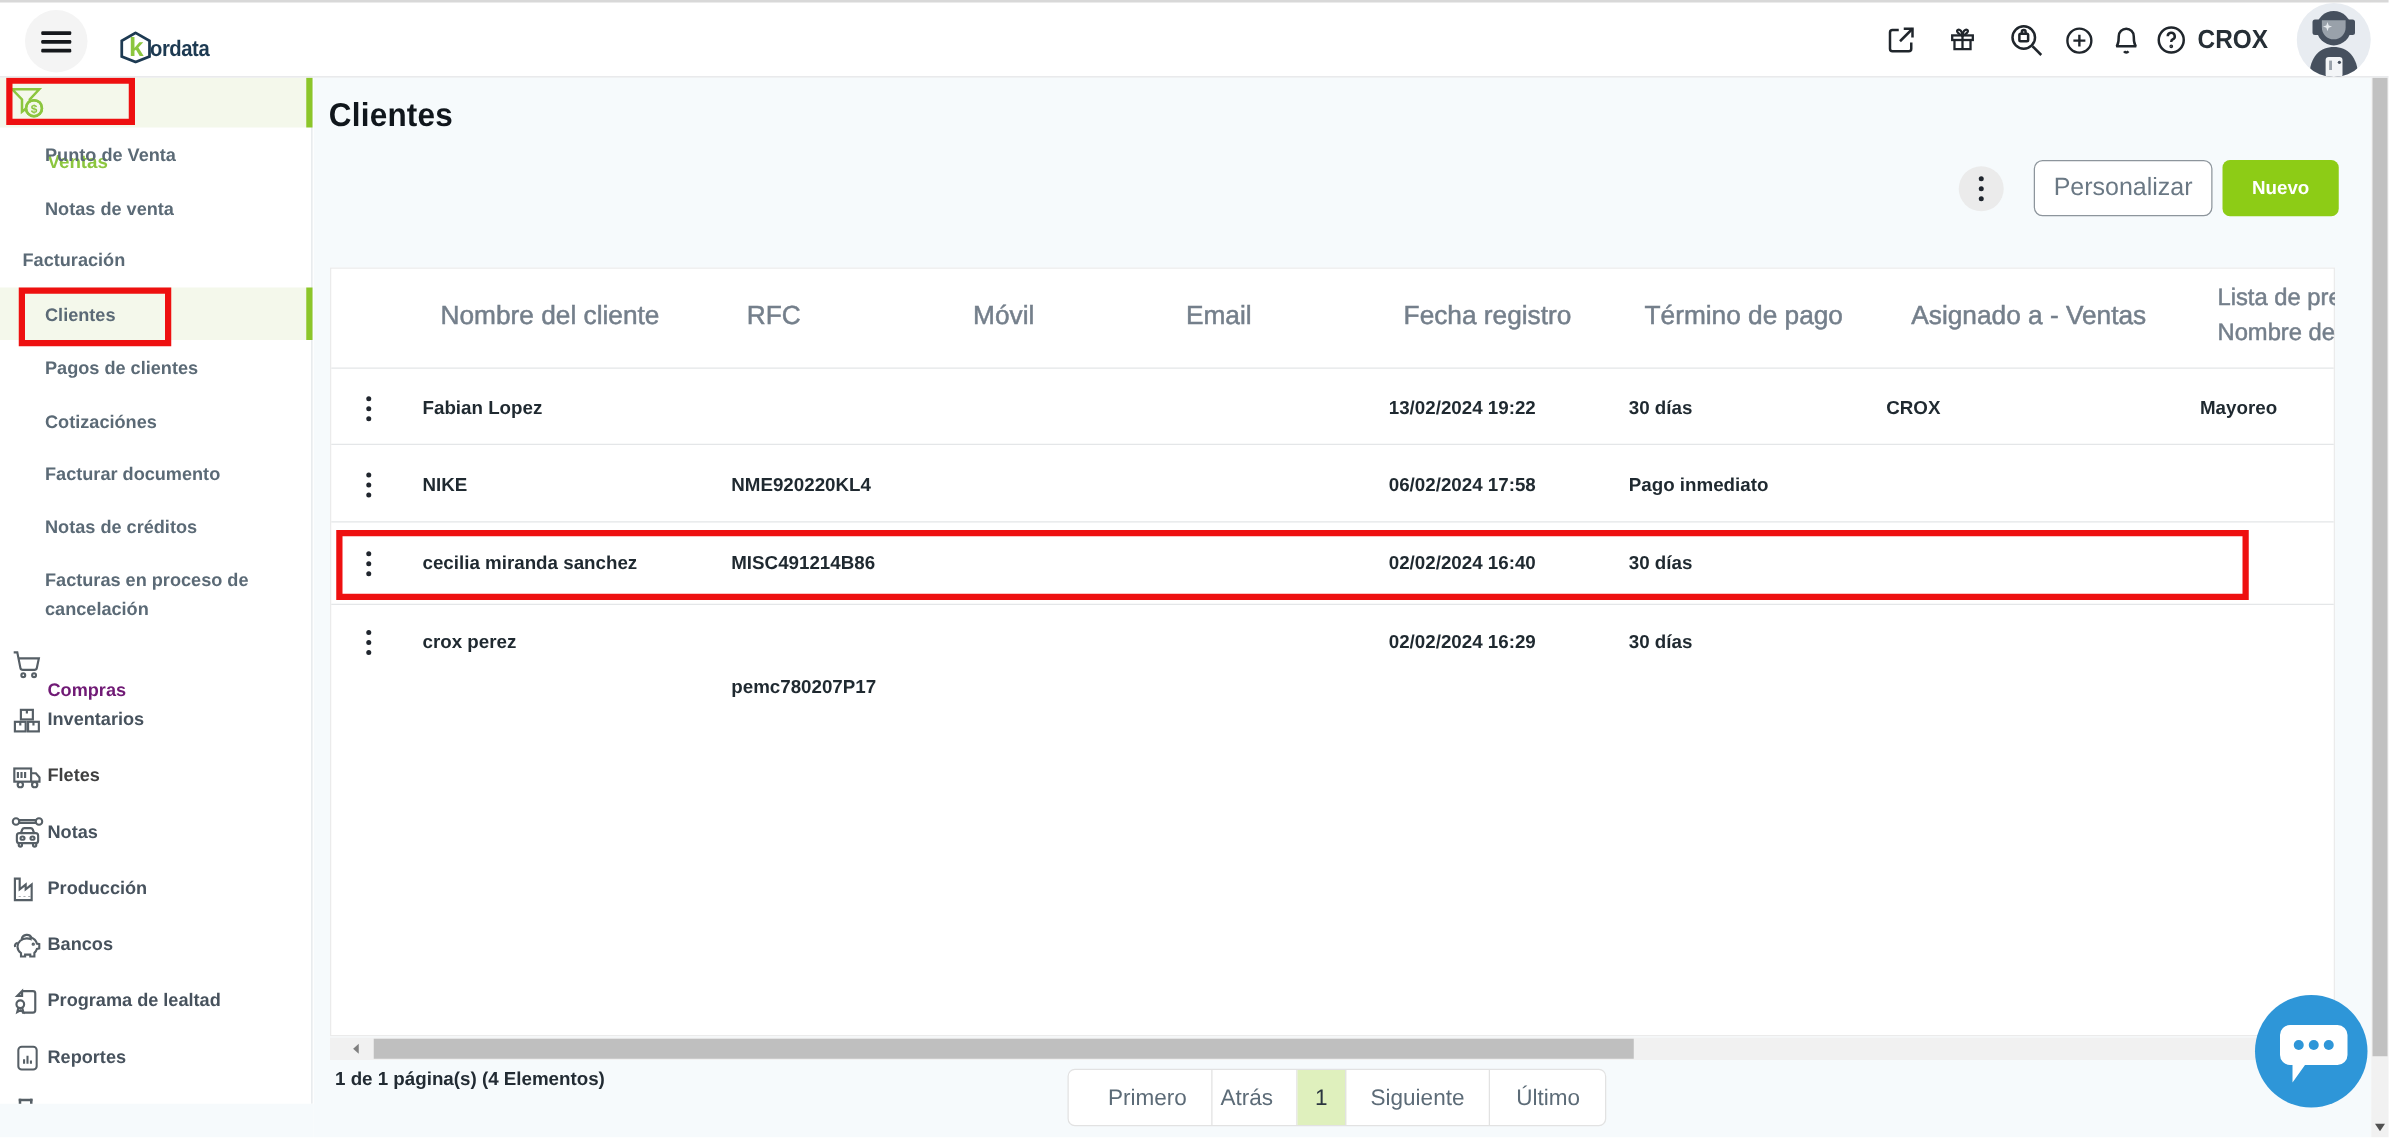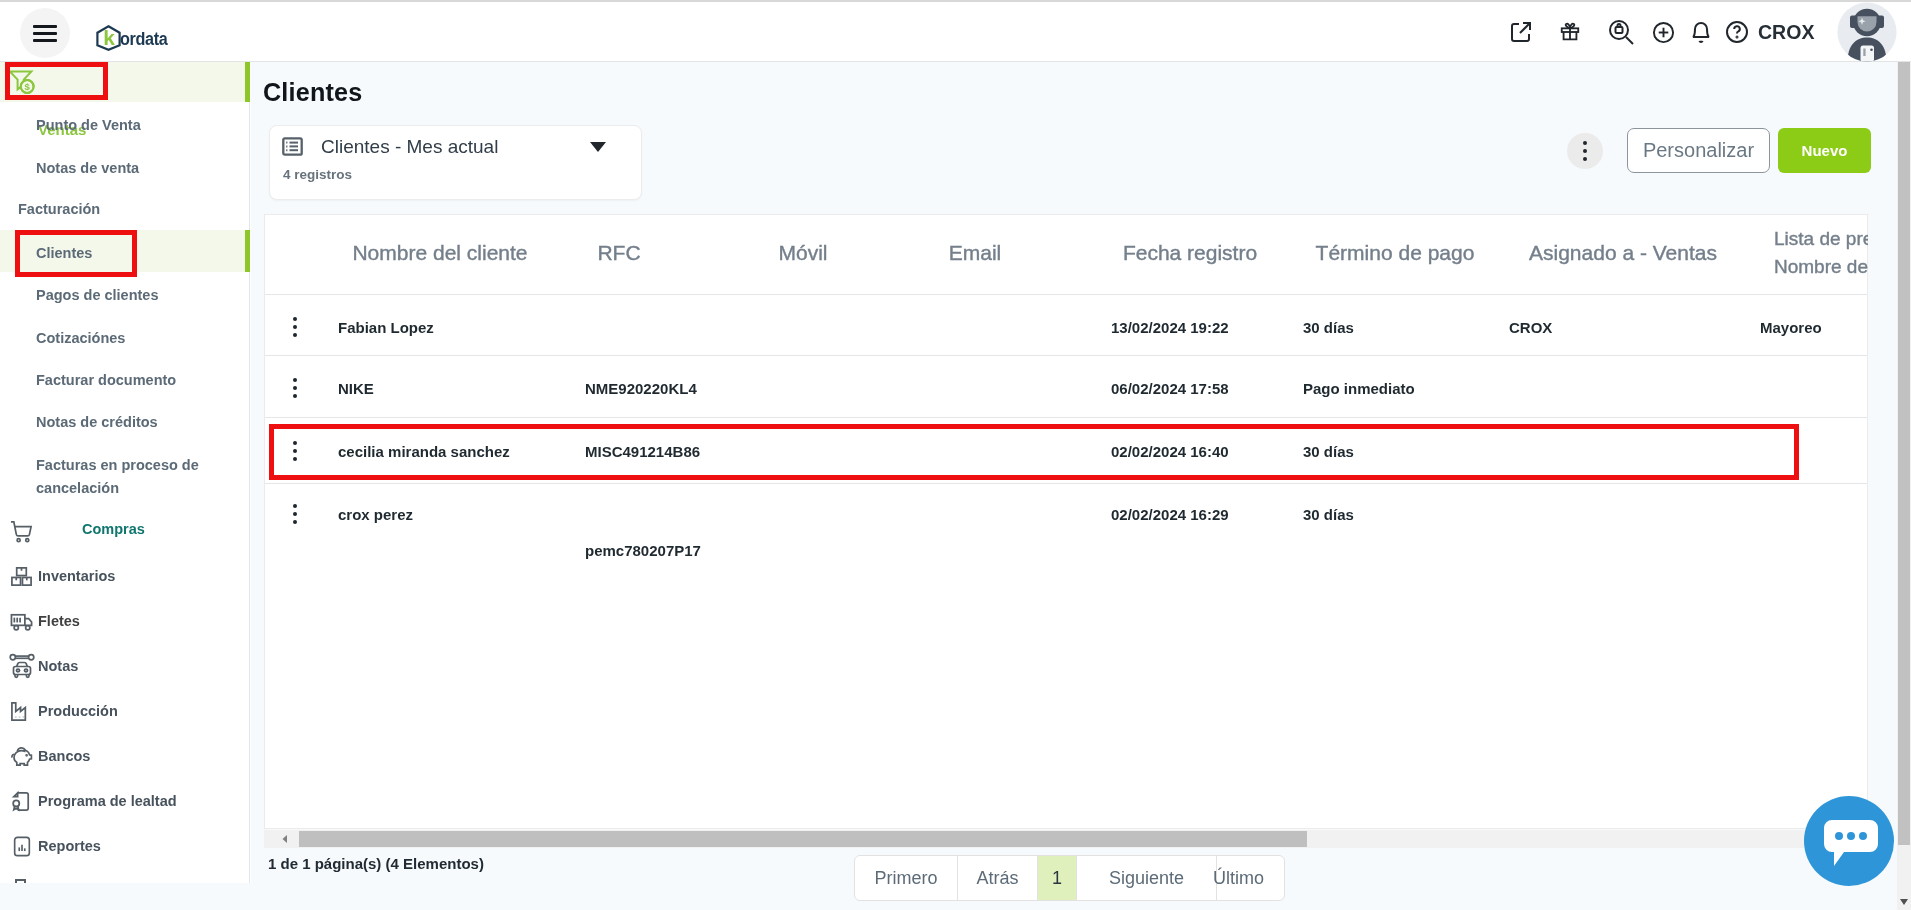--- a/index.html
+++ b/index.html
@@ -85,56 +85,38 @@
 
   <div class="dots3" style="top:514px;"></div>
   <div class="cell" style="left:338px; top:514px;">crox perez</div>
   <div class="cell" style="left:585px; top:514px;margin-top:36px;">pemc780207P17</div>
   <div class="cell" style="left:1111px; top:514px;">02/02/2024 16:29</div>
   <div class="cell" style="left:1303px; top:514px;">30 días</div>
 
   <div class="redbox" style="left:269px; top:424px; width:1530px; height:56px;"></div>
 
   <h1 class="title" style="transform:scaleX(0.95);transform-origin:left center;">Clientes</h1>
-  <div id="card">
-    <svg style="position:absolute;left:12px;top:11px" width="21" height="19" viewBox="0 0 21 19" fill="none" stroke="#57616b" stroke-width="2.3">
-      <rect x="1.3" y="1.3" width="18.4" height="16.4" rx="1.5"></rect>
-      <g stroke-width="2">
-      <line x1="7.5" y1="5.6" x2="16" y2="5.6"></line>
-          <line x1="7.5" y1="9.4" x2="16" y2="9.4"></line>
-          <line x1="7.5" y1="13.2" x2="16" y2="13.2"></line>
-      <line x1="4.2" y1="5.6" x2="5.4" y2="5.6"></line>
-          <line x1="4.2" y1="9.4" x2="5.4" y2="9.4"></line>
-          <line x1="4.2" y1="13.2" x2="5.4" y2="13.2"></line>
-      </g>
-    </svg>
-    <div style="position:absolute;left:51px;top:10px;font-size:19px;color:#313d49;">Clientes - Mes actual</div>
-    <svg style="position:absolute;left:318px;top:14px" width="20" height="14" viewBox="0 0 20 14">
-        <path d="M2 2 L18 2 L10 12 Z" fill="#20262c"></path>
-      </svg>
-    <div style="position:absolute;left:13px;top:41px;font-size:13.5px;font-weight:bold;color:#67727c;">4 registros</div>
-  </div>
   <div id="dotbtn">
     <div style="position:absolute;left:16px;top:8px;width:4px;height:4px;background:#20262e;border-radius:50%;box-shadow:0 8px 0 #20262e,0 16px 0 #20262e;"></div>
   </div>
   <div id="btn-pers">Personalizar</div>
   <div id="btn-nuevo">Nuevo</div>
 
   <div id="hscroll">
     <svg style="position:absolute;left:16px;top:4px" width="10" height="10" viewBox="0 0 10 10">
         <path d="M7 1 L2.5 5 L7 9 Z" fill="#7f7f7f"></path>
       </svg>
     <div id="hthumb"></div>
   </div>
   <div id="pginfo">1 de 1 página(s) (4 Elementos)</div>
   <div id="pager">
-    <div class="pcell" style="left:0; width:103px;">Primero</div>
+    <div class="pcell" style="left:12px; width:103px;">Primero</div>
     <div class="pcell" style="left:103px; width:80px;">Atrás</div>
     <div class="pcell" style="left:183px; width:39px; background:#dff0bd; color:#2c3640;">1</div>
-    <div class="pcell" style="left:222px; width:140px;">Siguiente</div>
+    <div class="pcell" style="left:222px; width:115px;">Siguiente</div>
     <div class="pcell" style="left:338px; width:91px; border-right:none;">Último</div>
   </div>
 
   <div id="chat">
     <svg style="position:absolute;left:14px;top:22px" width="64" height="52" viewBox="0 0 64 52">
       <path d="M14 2 h38 a8 8 0 0 1 8 8 v16 a8 8 0 0 1 -8 8 h-26 l-10 14 v-14 h-2 a8 8 0 0 1 -8 -8 v-16 a8 8 0 0 1 8 -8 z" fill="#fff"></path>
       <circle cx="21" cy="18" r="4" fill="#2e96d8"></circle>
         <circle cx="33" cy="18" r="4" fill="#2e96d8"></circle>
         <circle cx="45" cy="18" r="4" fill="#2e96d8"></circle>
     </svg>
@@ -166,21 +148,21 @@
   <div class="sitem" style="left:36px; top:160px;">Notas de venta</div>
   <div class="sitem" style="left:18px; top:201px;">Facturación</div>
   <div class="sitem" style="left:36px; top:245px;">Clientes</div>
   <div class="sitem" style="left:36px; top:287px;">Pagos de clientes</div>
   <div class="sitem" style="left:36px; top:330px;">Cotizaciónes</div>
   <div class="sitem" style="left:36px; top:372px;">Facturar documento</div>
   <div class="sitem" style="left:36px; top:414px;">Notas de créditos</div>
   <div class="sitem" style="left:36px; top:457px;">Facturas en proceso de</div>
   <div class="sitem" style="left:36px; top:480px;">cancelación</div>
 
-  <div class="sitem" style="left:38px; top:521px; color:#0f766e;margin-left:44px;">Compras</div>
+  <div class="sitem" style="left:38px; top:545px; color:#701a75;">Compras</div>
   <div class="sitem" style="left:38px; top:568px; color:#47525d;">Inventarios</div>
   <div class="sitem" style="left:38px; top:613px; color:#404040;">Fletes</div>
   <div class="sitem" style="left:38px; top:658px; color:#47525d;">Notas</div>
   <div class="sitem" style="left:38px; top:703px; color:#47525d;">Producción</div>
   <div class="sitem" style="left:38px; top:748px; color:#47525d;">Bancos</div>
   <div class="sitem" style="left:38px; top:793px; color:#47525d;">Programa de lealtad</div>
   <div class="sitem" style="left:38px; top:838px; color:#47525d;">Reportes</div>
 
   <div class="redbox" style="left:5px; top:62px; width:103px; height:38px;"></div>
   <div class="redbox" style="left:15px; top:230px; width:122px; height:47px;"></div>

